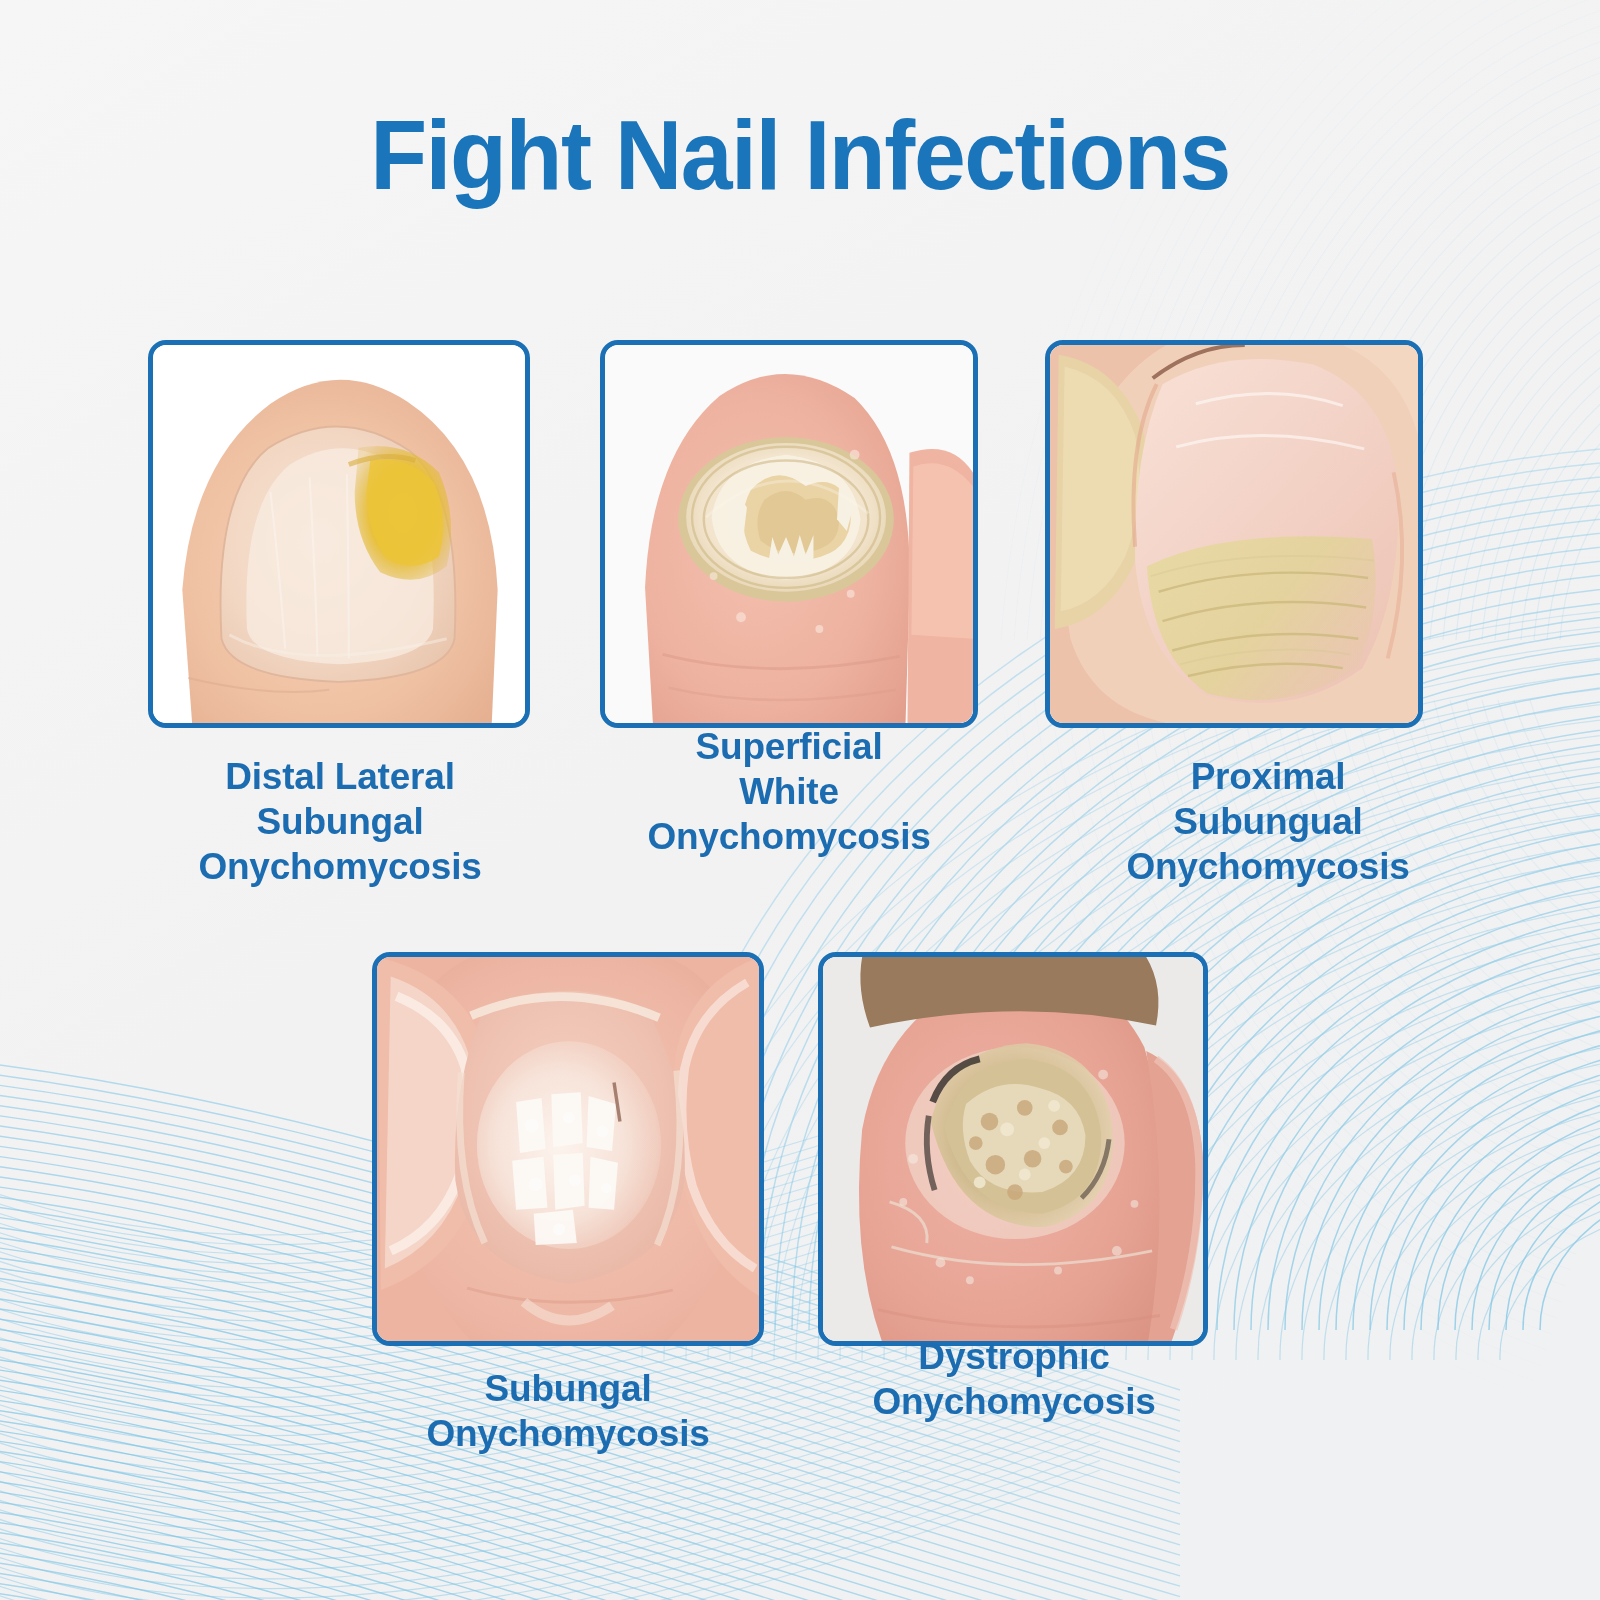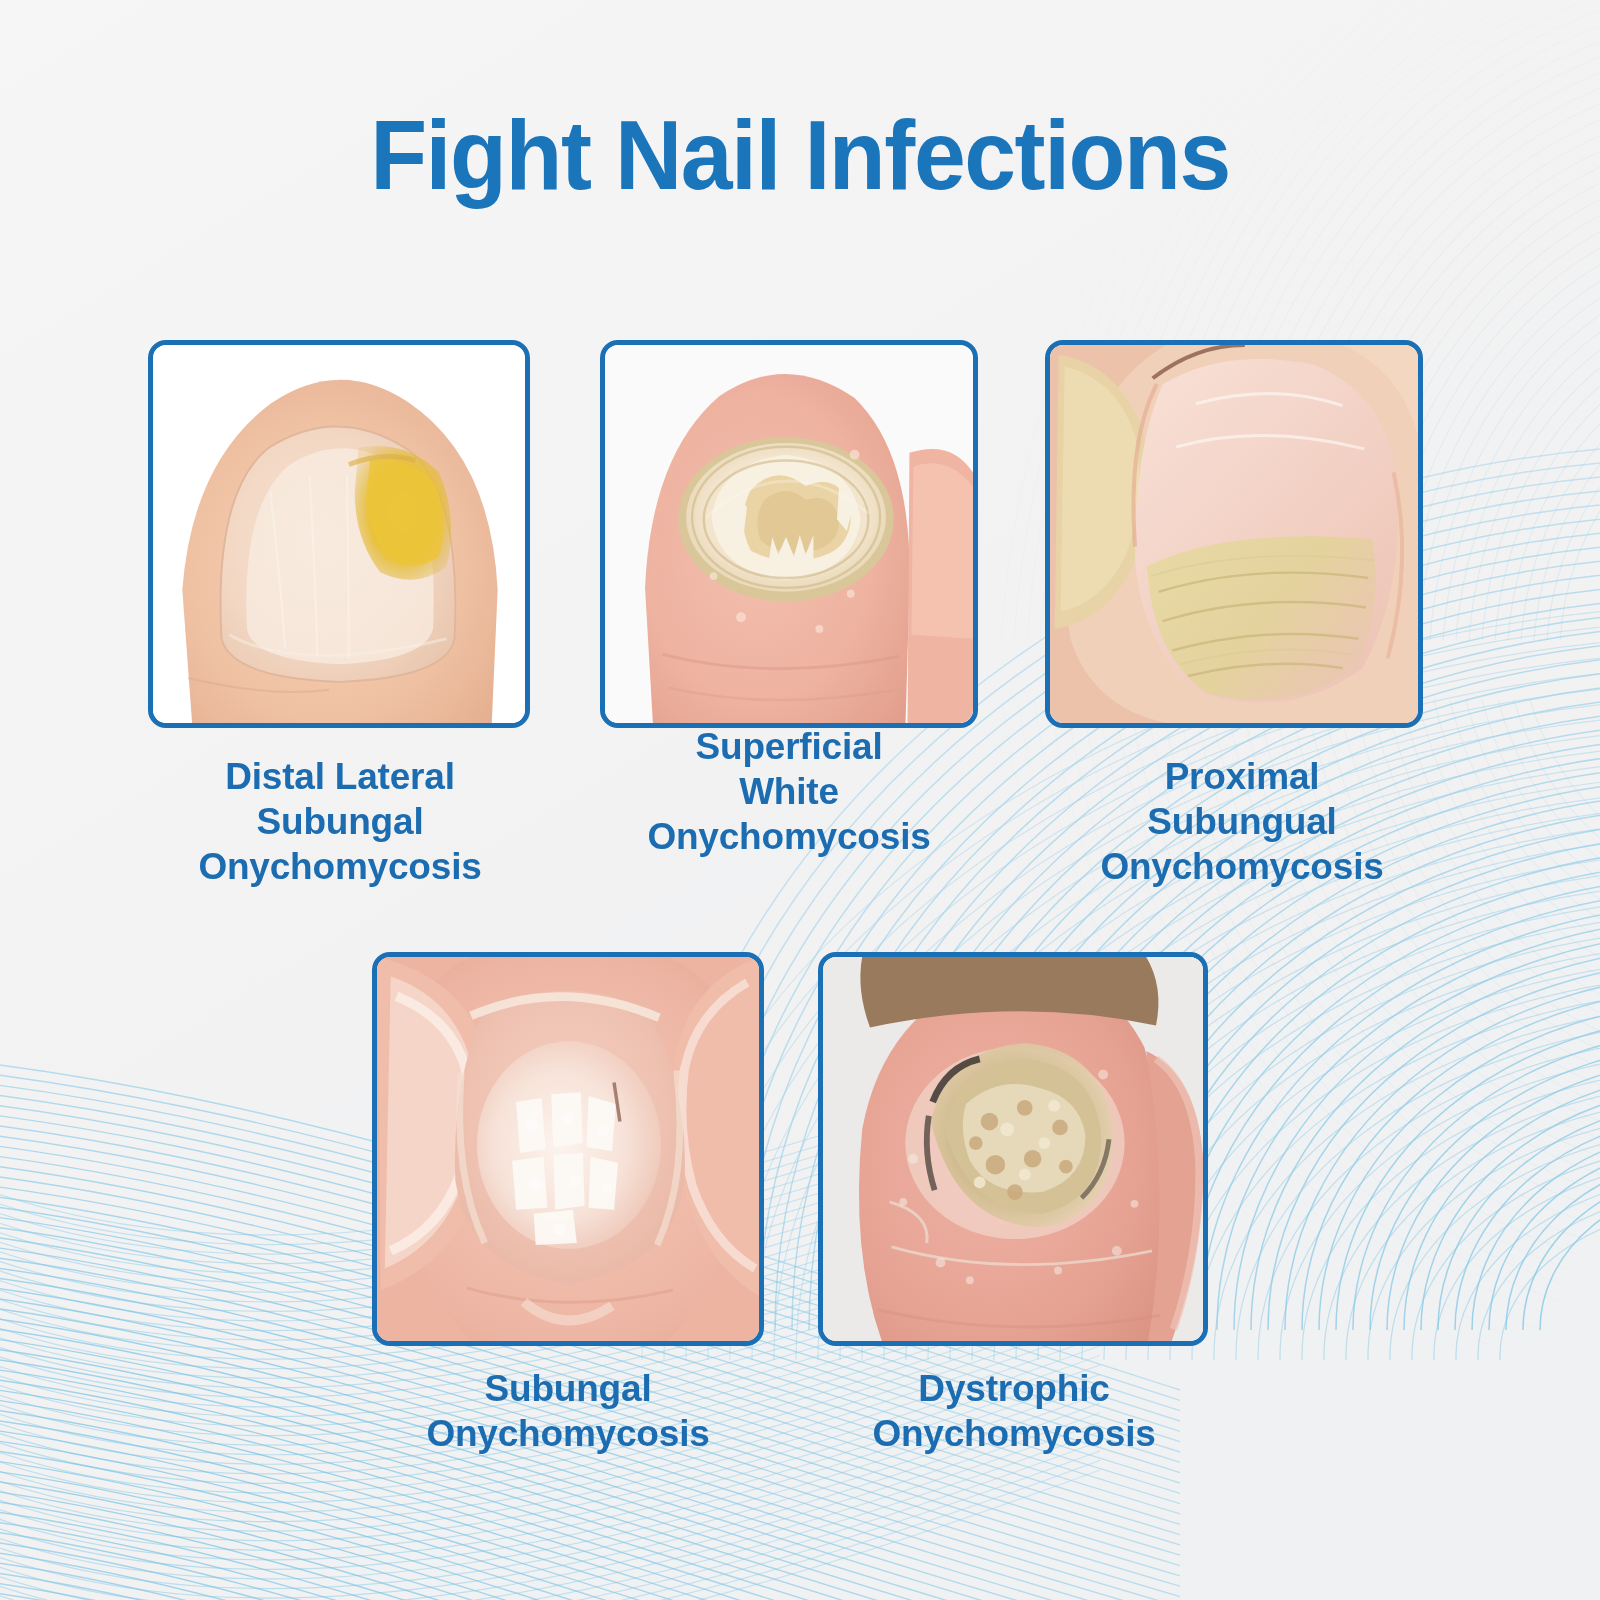--- a/index.html
+++ b/index.html
@@ -529,21 +529,21 @@
           <path d="M150 60 Q230 38 300 62"></path>
           <path d="M130 104 Q218 80 322 106"></path>
         </g>
         <path d="M106 34 Q150 0 200 0" stroke="#8a5a46" stroke-width="4" fill="none" opacity="0.8"></path>
         <path d="M110 40 Q80 100 88 206" stroke="#e3a98e" stroke-width="4" fill="none" opacity="0.6"></path>
         <path d="M352 130 Q372 220 346 320" stroke="#e3a98e" stroke-width="4" fill="none" opacity="0.5"></path>
         <path d="M300 0 Q360 26 378 96 L378 0 Z" fill="#f5d8c3" opacity="0.8"></path>
       </svg>
     </div>
   </div>
-  <div class="caption" style="left:1032px;top:754px;width:420px;">Proximal
+  <div class="caption" style="left:1058px;top:754px;width:420px;">Proximal
 Subungual
 Onychomycosis</div>
 
   <div class="card" style="left:372px;top:952px;width:392px;height:394px;">
     <div class="photo">
       <svg viewBox="0 0 390 392" preserveAspectRatio="xMidYMid slice">
         <defs>
           <radialGradient id="t4skin" cx="0.5" cy="0.5" r="0.78">
             <stop offset="0%" stop-color="#f3c4b2"></stop>
             <stop offset="60%" stop-color="#eeb7a5"></stop>
@@ -658,16 +658,16 @@
           <circle cx="300" cy="300" r="5"></circle>
             <circle cx="318" cy="252" r="4"></circle>
             <circle cx="286" cy="120" r="5"></circle>
           <circle cx="150" cy="330" r="4"></circle>
             <circle cx="240" cy="320" r="4"></circle>
         </g>
         <path d="M56 360 Q190 392 344 366" stroke="#d78e7d" stroke-width="3" fill="none" opacity="0.4"></path>
       </svg>
     </div>
   </div>
-  <div class="caption" style="left:812px;top:1366px;width:404px;">Dystrophic
+  <div class="caption" style="left:812px;top:1334px;width:404px;">Dystrophic
 Onychomycosis</div>
 
 </div>
 
 </body></html>

